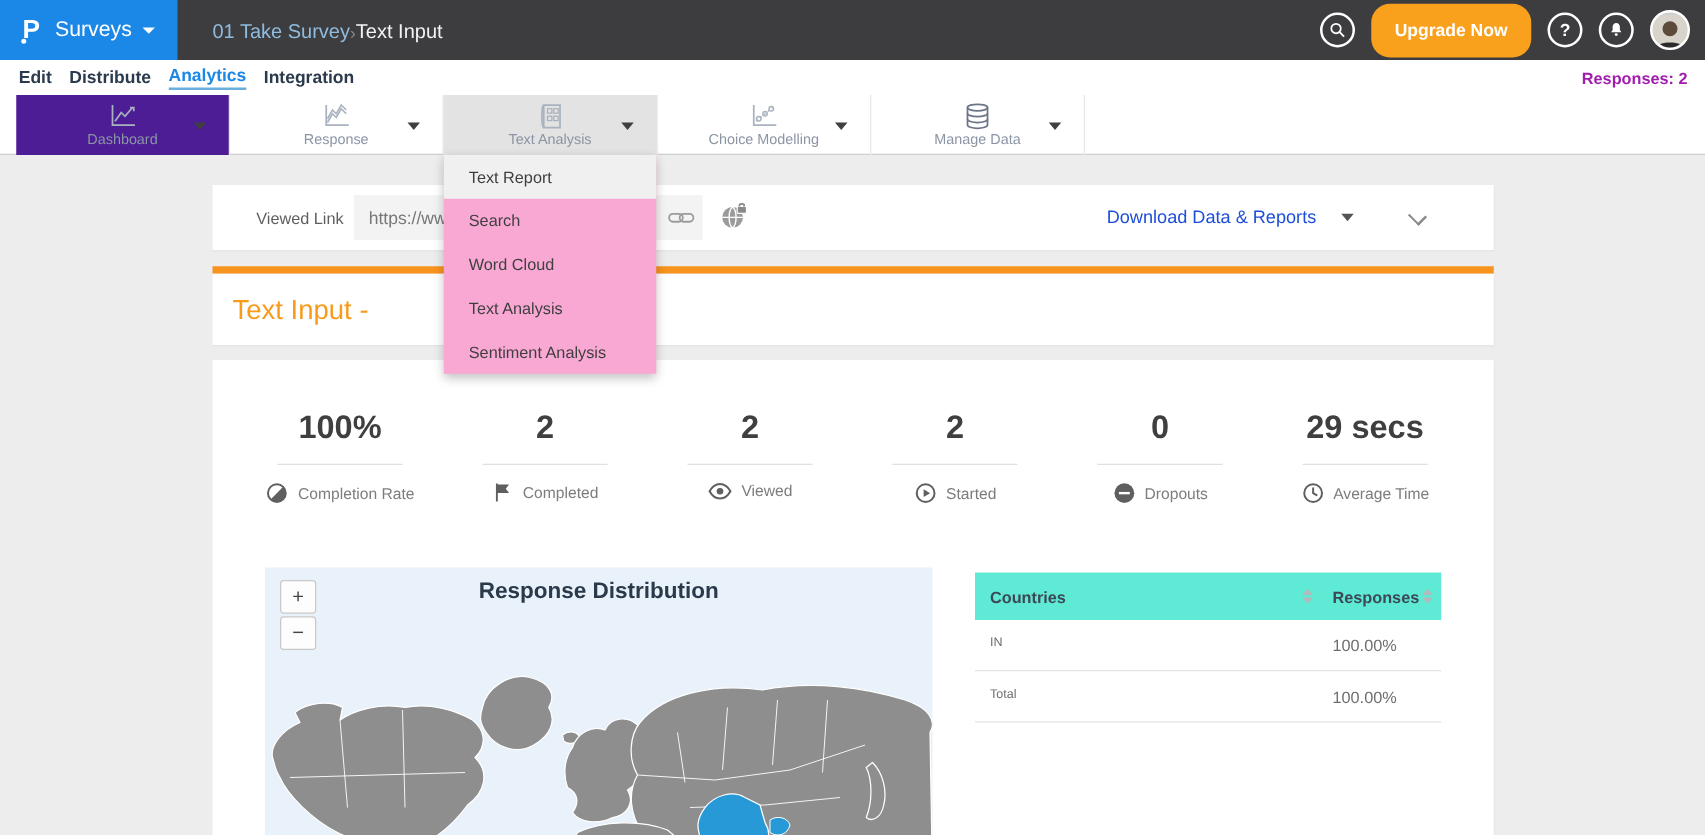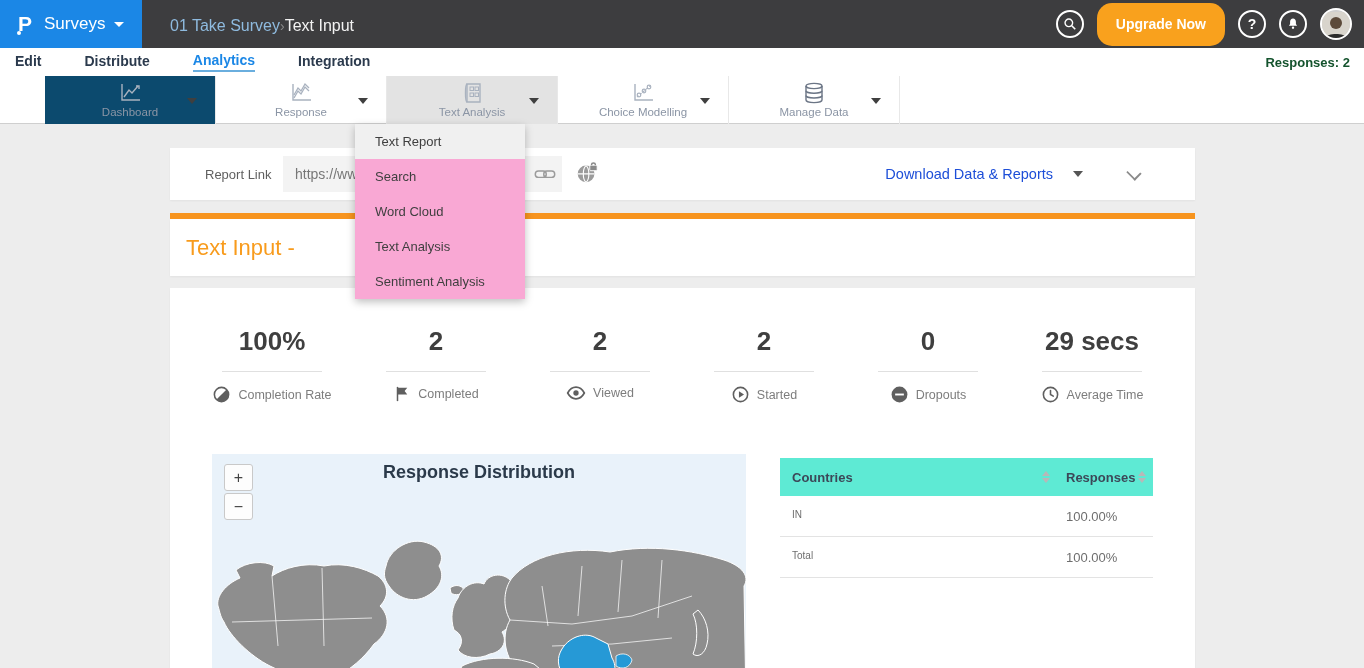--- a/index.html
+++ b/index.html
@@ -19,30 +19,30 @@
   .bc-sep { color:#8a8a8a; font-size:14px; }
   .bc-page { color:#f2f2f2; }
   .hdr-right { position:absolute; right:12px; top:0; height:48px; display:flex; align-items:center; gap:13px; }
   .circle-btn { width:28px; height:28px; border:2px solid #fff; border-radius:50%; display:flex; align-items:center; justify-content:center; color:#fff; font-size:14px; font-weight:bold; cursor:pointer; background:transparent; }
   .upgrade-btn { height:43px; background:#f9a11d; border:none; border-radius:15px; color:#fff; font-weight:bold; font-size:14px; padding:0 19px; cursor:pointer; font-family:"Liberation Sans",sans-serif; }
   .avatar { width:32px; height:32px; border-radius:50%; background:#cfcfcf; border:2px solid #fff; overflow:hidden; cursor:pointer; position:relative; }
   .avatar svg { position:absolute; left:0; top:2px; }
 
   
   .nav { position:absolute; left:0; top:48px; width:1364px; height:28px; background:#fff; z-index:25; }
-  .nav-items { position:absolute; left:15px; top:0; height:28px; display:flex; gap:43px; align-items:center; }
+  .nav-items { position:absolute; left:15px; top:0; height:28px; display:flex; gap:14px; align-items:center; }
   .nav-item { font-size:14px; color:#2b3a4d; cursor:pointer; font-weight:bold; padding-bottom:2px; }
   .nav-item.active { color:#1b87e6; border-bottom:2px solid #6aaede; }
-  .nav-responses { position:absolute; right:14px; top:0; height:28px; display:flex; align-items:center; font-size:13px; color:#14532d; font-weight:bold; }
+  .nav-responses { position:absolute; right:14px; top:0; height:28px; display:flex; align-items:center; font-size:13px; color:#a21caf; font-weight:bold; }
 
   
   .toolbar { position:absolute; left:0; top:76px; width:1364px; height:48px; background:#fff; border-bottom:1px solid #cfcfcf; z-index:20; }
   .tabs { position:absolute; left:13px; top:0; height:48px; display:flex; }
   .tab { width:171px; height:48px; position:relative; display:flex; flex-direction:column; align-items:center; justify-content:center; cursor:pointer; border-right:1px solid #e8e8e8; }
-  .tab.shaded { background:#0c4a6e;margin-left:32px; }
+  .tab.shaded { background:#4c1d95; }
   .tab.open { background:#e3e3e3; }
   .tab-label { font-size:11.5px; color:#8b95a5; margin-top:2px; }
   .tab-caret { position:absolute; right:18px; top:22px; width:0; height:0; border-left:5px solid transparent; border-right:5px solid transparent; border-top:6px solid #3f3f3f; }
   .tab svg { display:block; }
 
   
   .menu { position:absolute; left:355px; top:124px; width:170px; background:#f9a8d4; box-shadow:0 3px 8px rgba(0,0,0,.25); z-index:40; }
   .menu-item { height:35px; display:flex; align-items:center; padding-left:20px; font-size:13px; color:#3f3f3f; cursor:pointer; }
   .menu-item.hl { background:#f0f0f0; }
 
@@ -206,21 +206,21 @@
 
   <div class="menu">
     <div class="menu-item hl">Text Report</div>
     <div class="menu-item">Search</div>
     <div class="menu-item">Word Cloud</div>
     <div class="menu-item">Text Analysis</div>
     <div class="menu-item">Sentiment Analysis</div>
   </div>
 
   <div class="card card-report">
-    <span class="report-label">Report Link</span>
+    <span class="report-label">Viewed Link</span>
     <div class="report-input-wrap">
       <input class="report-input" type="text" readonly="" value="https://ww" style="">
       <button class="link-icon-btn">
         <svg width="22" height="20" viewBox="0 0 26 20">
             <rect x="1.5" y="6.5" width="13" height="7.5" rx="3.75" fill="none" stroke="#9b9b9b" stroke-width="1.7"></rect>
             <rect x="11.5" y="6.5" width="13" height="7.5" rx="3.75" fill="none" stroke="#9b9b9b" stroke-width="1.7"></rect>
           </svg>
       </button>
     </div>
     <button class="globe-btn">

